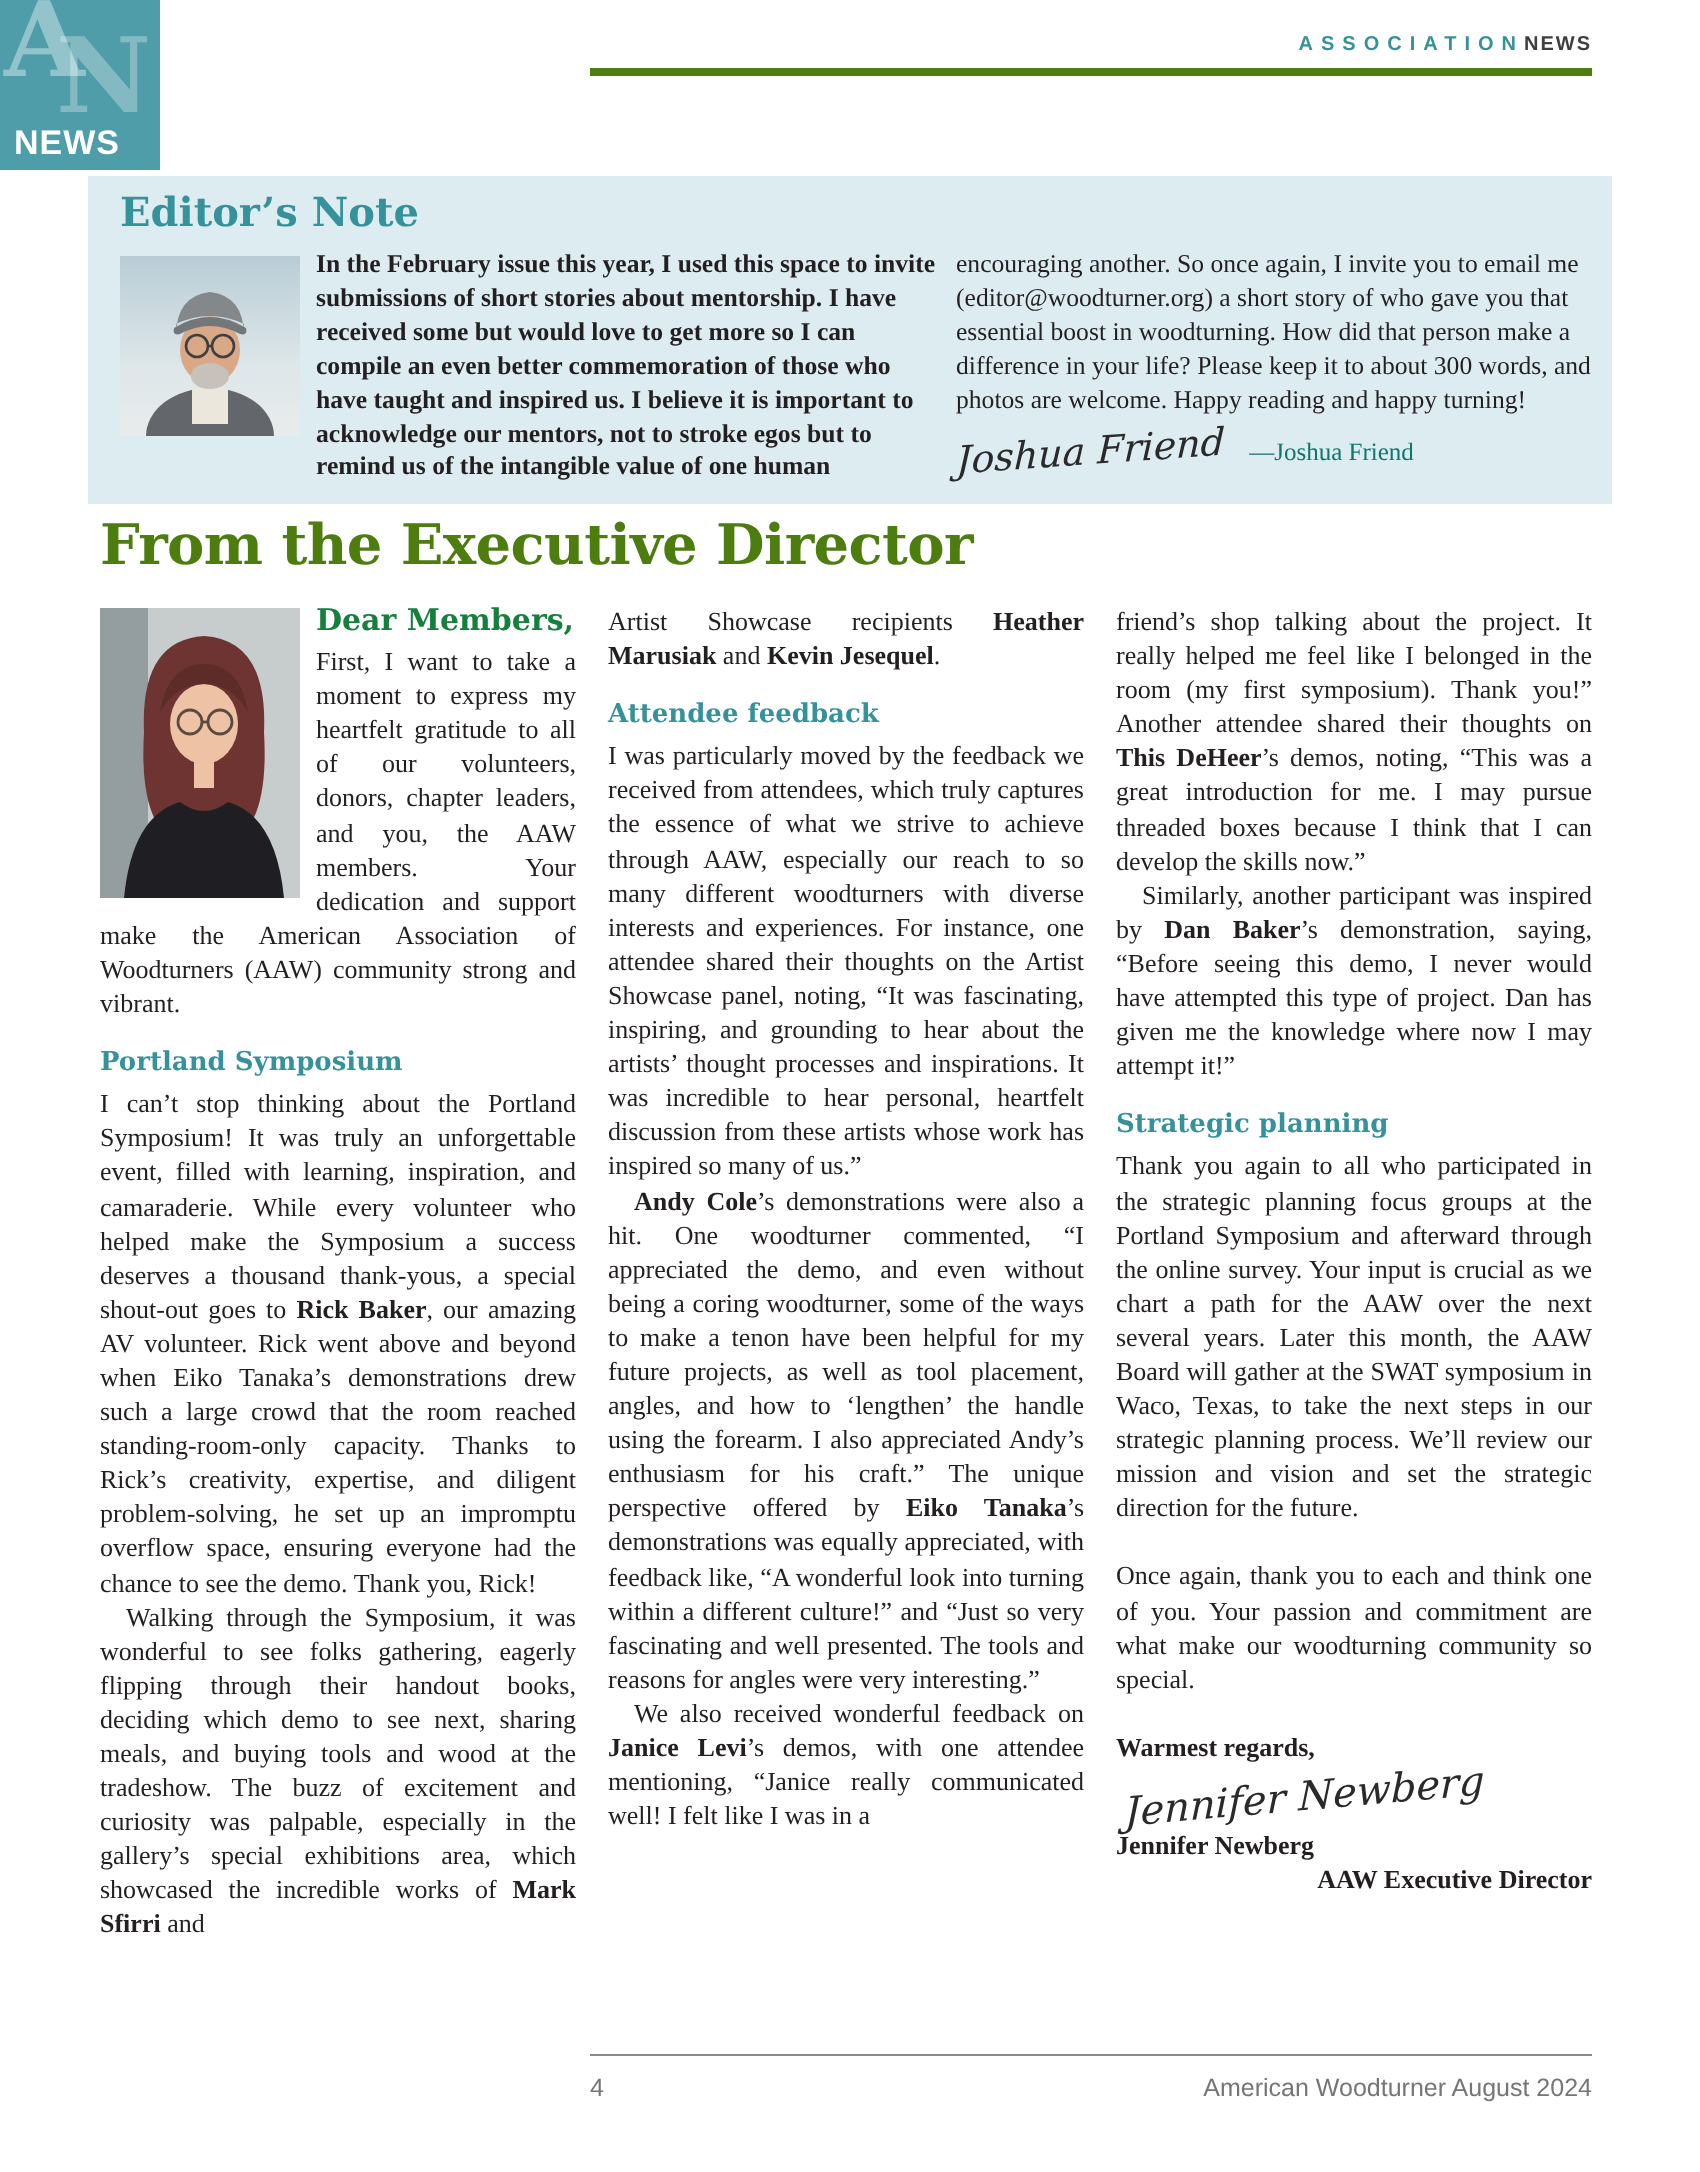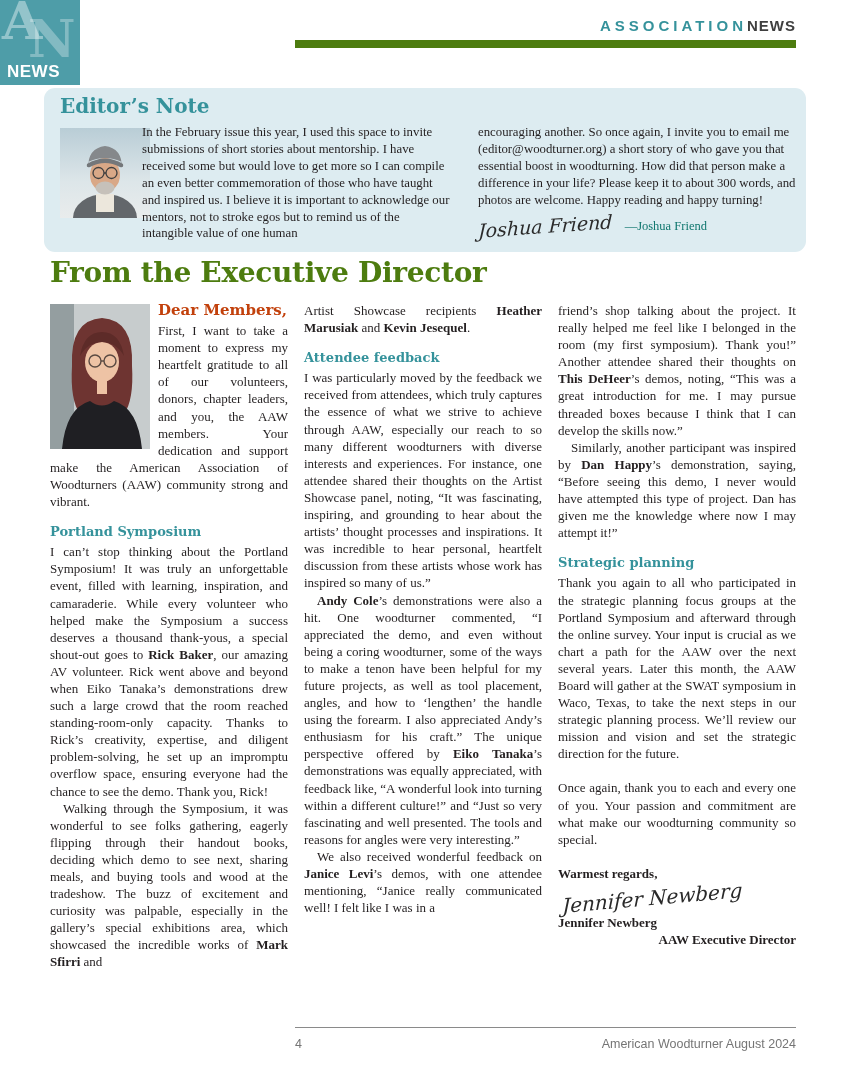--- a/index.html
+++ b/index.html
@@ -11,45 +11,45 @@
 
   
   .logo { position:absolute; left:0; top:0; width:80px; height:85px; background:#4e9da8; overflow:hidden; }
   .logo-a { position:absolute; left:2px; top:-10px; font-family:"DejaVu Serif", serif; font-weight:bold; font-size:52px; color:rgba(255,255,255,0.40); }
   .logo-n { position:absolute; left:28px; top:8px; font-family:"DejaVu Serif", serif; font-weight:bold; font-size:52px; color:rgba(255,255,255,0.30); }
   .logo-news { position:absolute; left:7px; bottom:3px; font-family:"Liberation Sans", sans-serif; font-weight:bold; font-size:17px; letter-spacing:0.5px; color:#ffffff; }
 
   
   .header-bar {
     position:absolute; left:295px; right:54px; top:17px; text-align:right;
-    border-bottom:8px solid #4d7c0f; padding-bottom:6px;
-    font-family:"Liberation Sans", sans-serif; font-weight:bold; font-size:15px;
+    border-bottom:4px solid #4d7c0f; padding-bottom:6px;
+    font-family:"Liberation Sans", sans-serif; font-weight:bold; font-size:10px;
   }
   .assoc { color:#35929b; letter-spacing:4px; }
   .news-part { color:#3f3f3f; letter-spacing:1px; }
 
   
-  .editors-note { position:absolute; left:44px; top:88px; width:762px; height:164px; background:#ddecf1;border-radius:11px; }
+  .editors-note { position:absolute; left:44px; top:88px; width:762px; height:164px; background:#ddecf1; }
   .en-title { position:absolute; left:16px; top:6px; font-family:"DejaVu Serif", serif; font-weight:bold; font-size:20px; color:#35929b; }
   .editor-photo { position:absolute; left:16px; top:40px; width:90px; height:90px; overflow:hidden; background:#c9d8de; }
   .en-col { position:absolute; top:36px; font-size:12.8px; line-height:16.9px; color:#231f20; }
-  .en-col1 { left:98px; width:310px; }
+  .en-col1 { left:114px; width:310px;font-weight:bold; }
   .en-col2 { left:434px; width:328px; }
   .sig-row { margin-top:9px; display:flex; align-items:center; gap:12px; }
   .signature { font-family:"DejaVu Serif", serif; font-style:italic; font-size:19px; color:#2a2a2a; transform:rotate(-4deg) skewX(-6deg); display:inline-block; }
   .byline { font-size:12.5px; color:#0f766e; }
 
   
   .article-title { position:absolute; left:50px; top:256px; font-family:"DejaVu Serif", serif; font-weight:bold; font-size:28px; color:#4d7c0f; letter-spacing:-0.3px; }
   .columns { position:absolute; left:50px; top:302px; width:746px; display:flex; gap:16px; }
   .col { width:238px; font-size:13px; line-height:17.1px; text-align:justify; }
   .col p { margin:0; }
   .col p.indent { text-indent:13px; }
   .dir-photo { float:left; width:100px; height:145px; margin:2px 8px 4px 0; overflow:hidden; background:#c7cccd; }
-  .greeting { font-family:"DejaVu Serif", serif; font-weight:bold; font-size:15px; color:#c2410c; margin-bottom:3px !important; text-align:left; }
+  .greeting { font-family:"DejaVu Serif", serif; font-weight:bold; font-size:15px; color:#15803d; margin-bottom:3px !important; text-align:left; }
   .subhead { font-family:"DejaVu Serif", serif; font-weight:bold; font-size:13px; color:#35929b; margin:13px 0 3px !important; text-align:left; }
   .bold { font-weight:bold; }
   .spaced { margin-top:17px !important; }
   .closing { font-weight:bold; margin-top:17px !important; text-align:left; }
   .sig-block { margin:8px 0 2px 4px; }
   .sig2 { font-family:"DejaVu Serif", serif; font-style:italic; font-size:20px; color:#2a2a2a; transform:rotate(-5deg) skewX(-6deg); display:inline-block; }
   .sig-name { font-weight:bold; margin-top:5px !important; text-align:left; }
   .sig-title { font-weight:bold; text-align:right; }
 
   
@@ -137,24 +137,24 @@
     <div class="col">
       <p><span>Artist Showcase recipients </span><span class="bold">Heather Marusiak</span><span> and </span><span class="bold">Kevin Jesequel</span><span>.</span></p>
       <p class="subhead">Attendee feedback</p>
       <p>I was particularly moved by the feedback we received from attendees, which truly captures the essence of what we strive to achieve through AAW, especially our reach to so many different woodturners with diverse interests and experiences. For instance, one attendee shared their thoughts on the Artist Showcase panel, noting, “It was fascinating, inspiring, and grounding to hear about the artists’ thought processes and inspirations. It was incredible to hear personal, heartfelt discussion from these artists whose work has inspired so many of us.”</p>
       <p class="indent"><span class="bold">Andy Cole</span><span>’s demonstrations were also a hit. One woodturner commented, “I appreciated the demo, and even without being a coring woodturner, some of the ways to make a tenon have been helpful for my future projects, as well as tool placement, angles, and how to ‘lengthen’ the handle using the forearm. I also appreciated Andy’s enthusiasm for his craft.” The unique perspective offered by </span><span class="bold">Eiko Tanaka</span><span>’s demonstrations was equally appreciated, with feedback like, “A wonderful look into turning within a different culture!” and “Just so very fascinating and well presented. The tools and reasons for angles were very interesting.”</span></p>
       <p class="indent"><span>We also received wonderful feedback on </span><span class="bold">Janice Levi</span><span>’s demos, with one attendee mentioning, “Janice really communicated well! I felt like I was in a</span></p>
     </div>
 
     <div class="col">
       <p><span>friend’s shop talking about the project. It really helped me feel like I belonged in the room (my first symposium). Thank you!” Another attendee shared their thoughts on </span><span class="bold">This DeHeer</span><span>’s demos, noting, “This was a great introduction for me. I may pursue threaded boxes because I think that I can develop the skills now.”</span></p>
-      <p class="indent"><span>Similarly, another participant was inspired by </span><span class="bold">Dan Happy</span><span>’s demonstration, saying, “Before seeing this demo, I never would have attempted this type of project. Dan has given me the knowledge where now I may attempt it!”</span></p>
+      <p class="indent"><span>Similarly, another participant was inspired by </span><span class="bold">Dan Baker</span><span>’s demonstration, saying, “Before seeing this demo, I never would have attempted this type of project. Dan has given me the knowledge where now I may attempt it!”</span></p>
       <p class="subhead">Strategic planning</p>
       <p>Thank you again to all who participated in the strategic planning focus groups at the Portland Symposium and afterward through the online survey. Your input is crucial as we chart a path for the AAW over the next several years. Later this month, the AAW Board will gather at the SWAT symposium in Waco, Texas, to take the next steps in our strategic planning process. We’ll review our mission and vision and set the strategic direction for the future.</p>
-      <p class="spaced">Once again, thank you to each and every one of you. Your passion and commitment are what make our woodturning community so special.</p>
+      <p class="spaced">Once again, thank you to each and think one of you. Your passion and commitment are what make our woodturning community so special.</p>
       <p class="closing">Warmest regards,</p>
       <div class="sig-block">
         <span class="sig2">Jennifer Newberg</span>
       </div>
       <p class="sig-name">Jennifer Newberg</p>
       <p class="sig-title">AAW Executive Director</p>
     </div>
   </div>
 
   <div class="footer">

